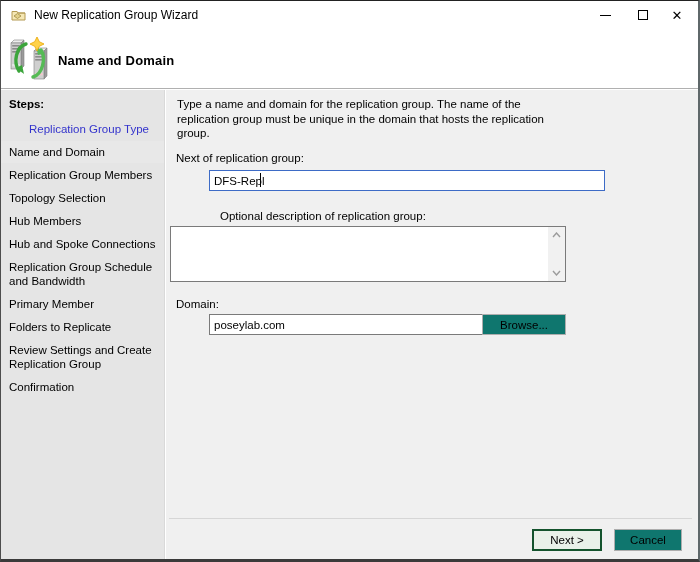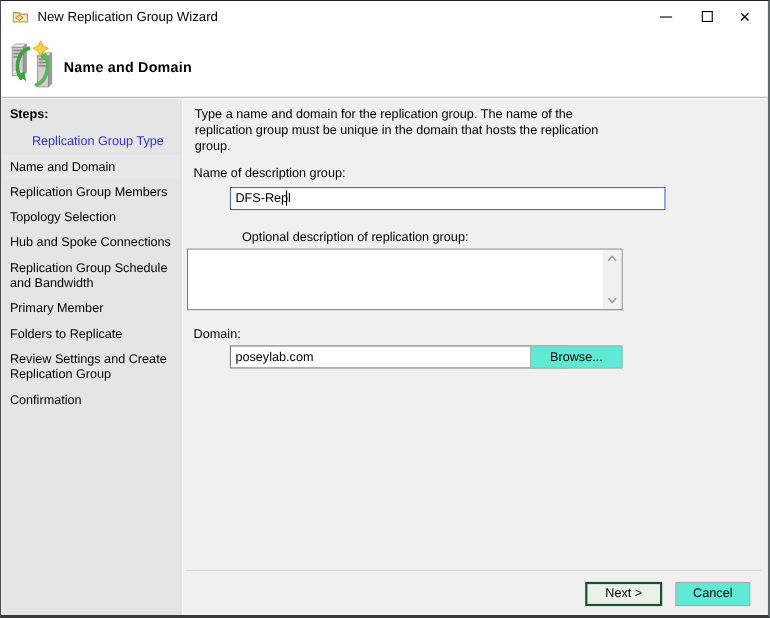--- a/index.html
+++ b/index.html
@@ -110,21 +110,21 @@
   }
   .scroll-arrow {
     position: absolute; left: 0; width: 17px; height: 16px;
     display: flex; align-items: center; justify-content: center;
   }
   .scroll-up { top: 0; }
   .scroll-down { bottom: 0; }
 
   .btn {
     position: absolute; height: 22px;
-    background: #5eead4; border: 1px solid #adadad;
+    background: #0f766e; border: 1px solid #adadad;
     font-family: "Liberation Sans", sans-serif; font-size: 11.5px; color: #000;
     display: flex; align-items: center; justify-content: center;
     cursor: default; padding: 0;
   }
   .btn-browse { left: 316px; top: 224px; width: 84px; height: 21px; }
 
   .footer-divider {
     position: absolute; left: 3px; right: 6px; top: 428px; height: 1px;
     background: #d6d6d6;
   }
@@ -194,32 +194,33 @@
     </span>
     <span class="header-title">Name and Domain</span>
   </div>
 
   <div class="sidebar">
     <div class="steps-heading">Steps:</div>
     <div class="step-item visited">Replication Group Type</div>
     <div class="step-item current">Name and Domain</div>
     <div class="step-item">Replication Group Members</div>
     <div class="step-item">Topology Selection</div>
+    <div class="step-item">Hub Members</div>
     <div class="step-item">Hub and Spoke Connections</div>
     <div class="step-item">Replication Group Schedule and Bandwidth</div>
     <div class="step-item">Primary Member</div>
     <div class="step-item">Folders to Replicate</div>
     <div class="step-item">Review Settings and Create Replication Group</div>
     <div class="step-item">Confirmation</div>
   </div>
 
   <div class="content">
     <div class="intro">Type a name and domain for the replication group. The name of the replication group must be unique in the domain that hosts the replication group.</div>
 
-    <div class="field-label lbl-name">Name of description group:</div>
+    <div class="field-label lbl-name">Next of replication group:</div>
     <div class="input-wrap wrap-name">
       <input class="text-input" type="text" readonly="" value="DFS-Repl" style="">
       <span class="caret"></span>
     </div>
 
     <div class="field-label lbl-desc">Optional description of replication group:</div>
     <div class="desc-box">
       <textarea class="desc-textarea" readonly="" style=""></textarea>
       <div class="desc-scrollbar">
         <span class="scroll-arrow scroll-up">

